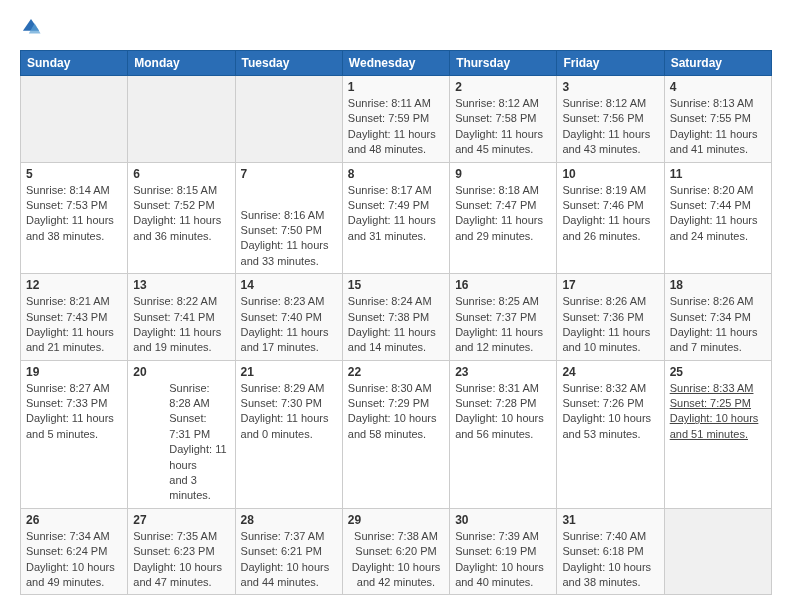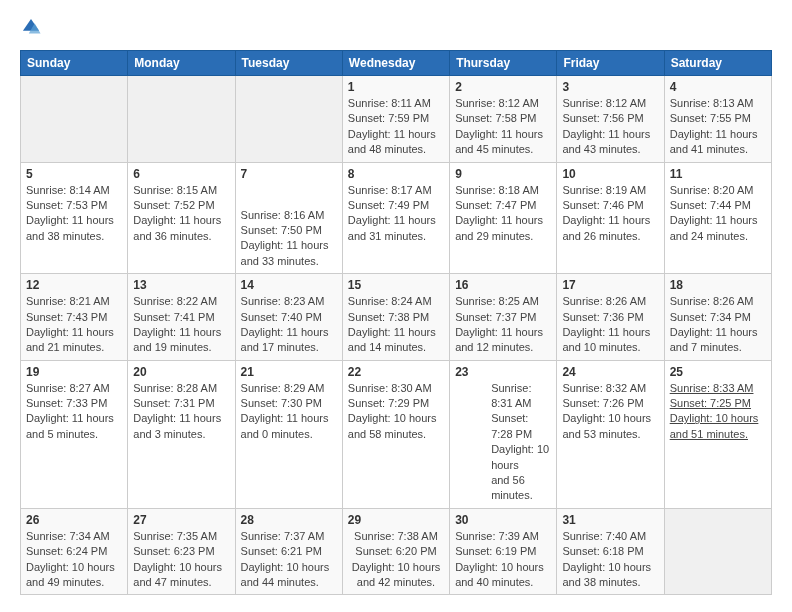--- a/index.html
+++ b/index.html
@@ -272,42 +272,42 @@
         <tr>
           <td>
             <div class="day-number">19</div>
             <div class="day-info" style="white-space: pre-line;">Sunrise: 8:27 AM
 Sunset: 7:33 PM
 Daylight: 11 hours
 and 5 minutes.</div>
           </td>
           <td>
             <div class="day-number">20</div>
-            <div class="day-info" style="white-space: pre-line;">Sunrise: 8:28 AM
+            <div class="day-info" style="white-space: pre-line; margin-left: 36px;">Sunrise: 8:28 AM
 Sunset: 7:31 PM
 Daylight: 11 hours
 and 3 minutes.</div>
           </td>
           <td>
             <div class="day-number">21</div>
             <div class="day-info" style="white-space: pre-line;">Sunrise: 8:29 AM
 Sunset: 7:30 PM
 Daylight: 11 hours
 and 0 minutes.</div>
           </td>
           <td>
             <div class="day-number">22</div>
             <div class="day-info" style="white-space: pre-line;">Sunrise: 8:30 AM
 Sunset: 7:29 PM
 Daylight: 10 hours
 and 58 minutes.</div>
           </td>
           <td>
             <div class="day-number">23</div>
-            <div class="day-info" style="white-space: pre-line; margin-left: 36px;">Sunrise: 8:31 AM
+            <div class="day-info" style="white-space: pre-line;">Sunrise: 8:31 AM
 Sunset: 7:28 PM
 Daylight: 10 hours
 and 56 minutes.</div>
           </td>
           <td>
             <div class="day-number">24</div>
             <div class="day-info" style="white-space: pre-line;">Sunrise: 8:32 AM
 Sunset: 7:26 PM
 Daylight: 10 hours
 and 53 minutes.</div>

